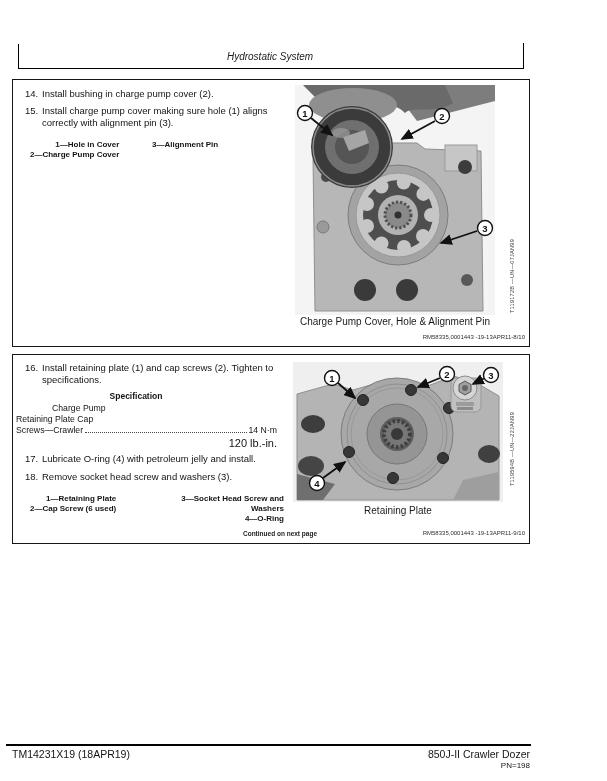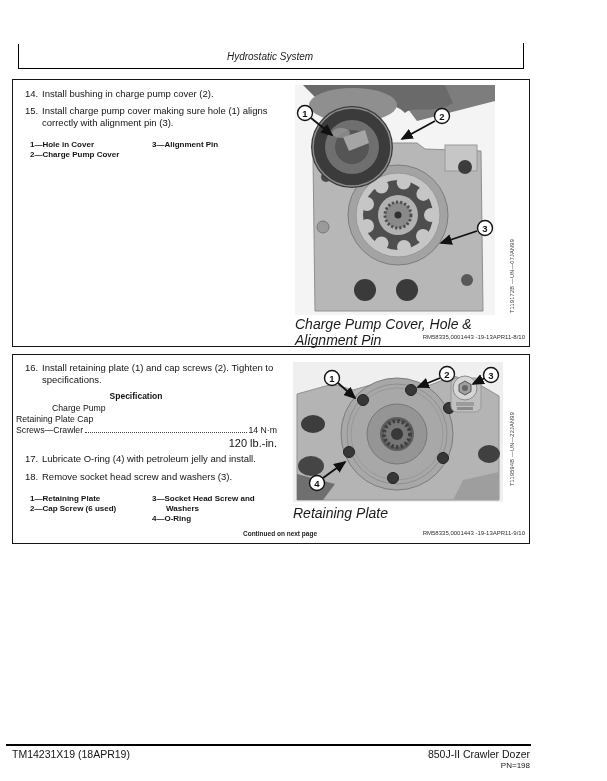--- a/index.html
+++ b/index.html
@@ -10,32 +10,32 @@
   .hdr-rule{position:absolute;height:1px;background:#000;}
   .hdr-title{position:absolute;left:0;width:540px;text-align:center;font-style:italic;
              font-size:10px;color:#222;}
   
   .box{position:absolute;border:1px solid #161616;background:#fff;}
   
   .step{position:absolute;display:grid;grid-template-columns:17px 1fr;
         font-size:9.5px;line-height:11.5px;}
   .step .num{white-space:nowrap;}
   
-  .legend-col{position:absolute;font-size:8px;font-weight:bold;line-height:10px;}
+  .legend-col{position:absolute;font-size:8px;font-weight:bold;line-height:10px;text-align:right;}
   .legend-col div{white-space:nowrap;}
   .legend-col div.wrap{white-space:normal;width:118px;padding-left:14px;text-indent:-14px;}
   
   .spec-head{position:absolute;font-size:8.5px;font-weight:bold;text-align:center;}
   .spec-line{position:absolute;font-size:8.7px;line-height:11px;}
   .spec-row{position:absolute;display:flex;align-items:flex-end;font-size:8.7px;}
   .spec-row .leader{flex:1;border-bottom:1.2px dotted #444;margin:0 2px 2px 2px;}
   .spec-val2{position:absolute;text-align:right;font-size:11px;}
   
   .fig{position:absolute;}
-  .caption{position:absolute;text-align:left;font-style:italic;font-size:14px;color:#1b1b1b;}
+  .caption{position:absolute;text-align:center;font-size:10px;color:#1b1b1b;}
   .vcode{position:absolute;writing-mode:vertical-rl;transform:rotate(180deg);
          font-size:5.5px;letter-spacing:.3px;color:#3c3c3c;white-space:nowrap;}
   .refcode{position:absolute;font-size:6px;color:#2e2e2e;white-space:nowrap;}
   .continued{position:absolute;font-size:6.5px;font-weight:bold;text-align:center;color:#1d1d1d;}
   
   .ft-rule{position:absolute;height:2px;background:#000;}
   .ft-left{position:absolute;font-size:10.5px;}
   .ft-center{position:absolute;text-align:center;font-size:10.5px;font-weight:bold;}
   .ft-right{position:absolute;text-align:right;font-size:10.5px;}
   .ft-stamp{position:absolute;text-align:right;font-size:4px;color:#777;letter-spacing:.5px;}

